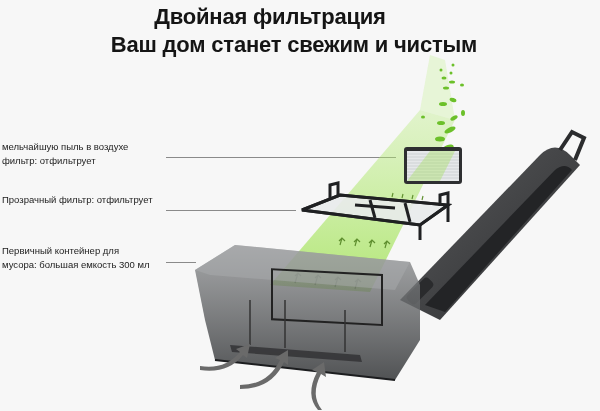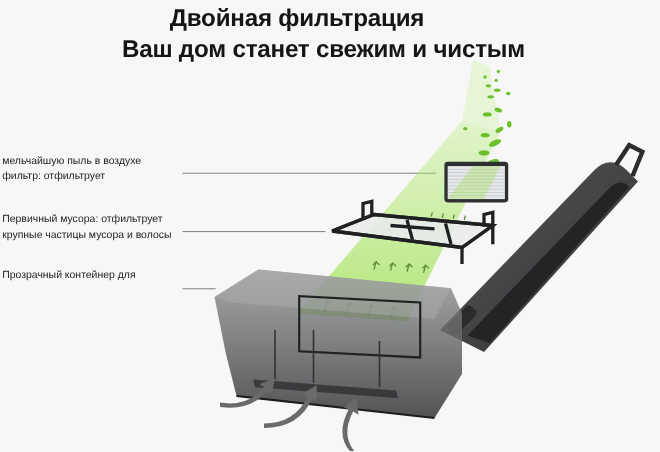--- a/index.html
+++ b/index.html
@@ -17,27 +17,27 @@
 <div class="title t1">Двойная фильтрация</div>
 <div class="title t2">Ваш дом станет свежим и чистым</div>
 
 <div class="label" style="top:140px;">
   <div>мельчайшую пыль в воздухе</div>
   <div>фильтр: отфильтрует</div>
 </div>
 <div class="line" style="left:166px;top:157px;width:230px;"></div>
 
 <div class="label" style="top:193px;">
-  <div>Первичный мусора: отфильтрует</div>
-  <div>крупные частицы мусора и волосы</div>
+  <div>Прозрачный фильтр: отфильтрует</div>
 </div>
 <div class="line" style="left:166px;top:210px;width:130px;"></div>
 
 <div class="label" style="top:244px;">
-  <div>Прозрачный контейнер для</div>
+  <div>Первичный контейнер для</div>
+  <div>мусора: большая емкость 300 мл</div>
 </div>
 <div class="line" style="left:166px;top:262px;width:30px;"></div>
 
 <svg width="600" height="411" viewBox="0 0 600 411">
   <defs>
     <linearGradient id="beam" x1="0" y1="1" x2="0" y2="0">
       <stop offset="0" stop-color="#9be04a" stop-opacity="0.75"></stop>
       <stop offset="1" stop-color="#b7ec7a" stop-opacity="0.35"></stop>
     </linearGradient>
     <linearGradient id="box" x1="0" y1="0" x2="0" y2="1">

